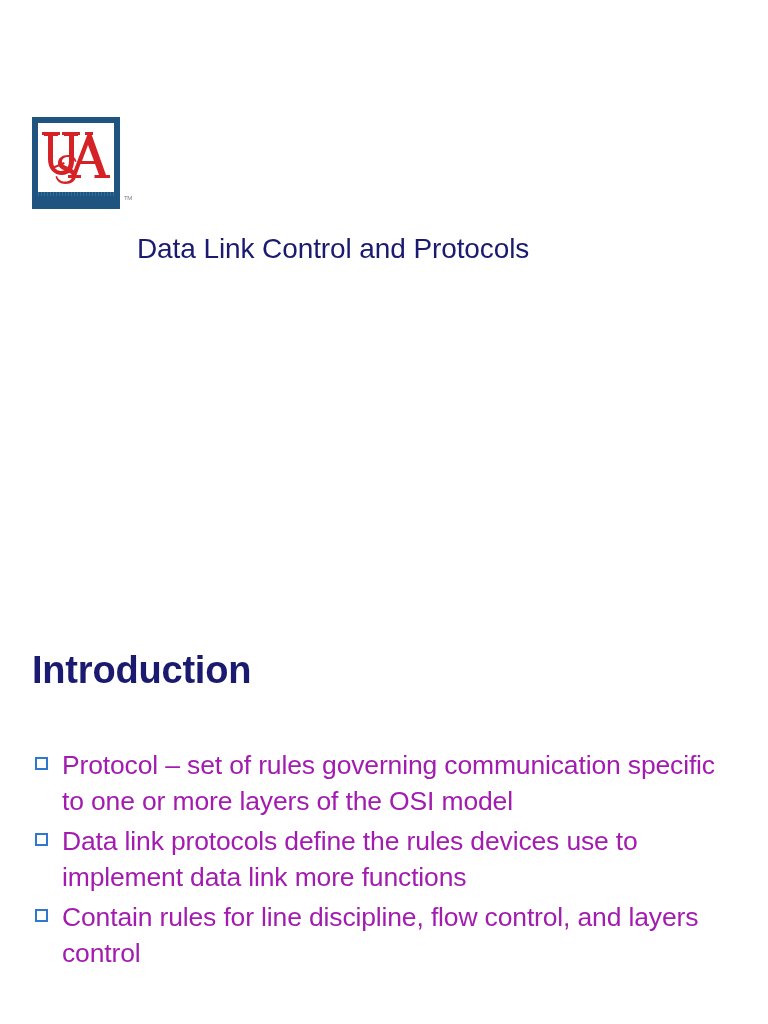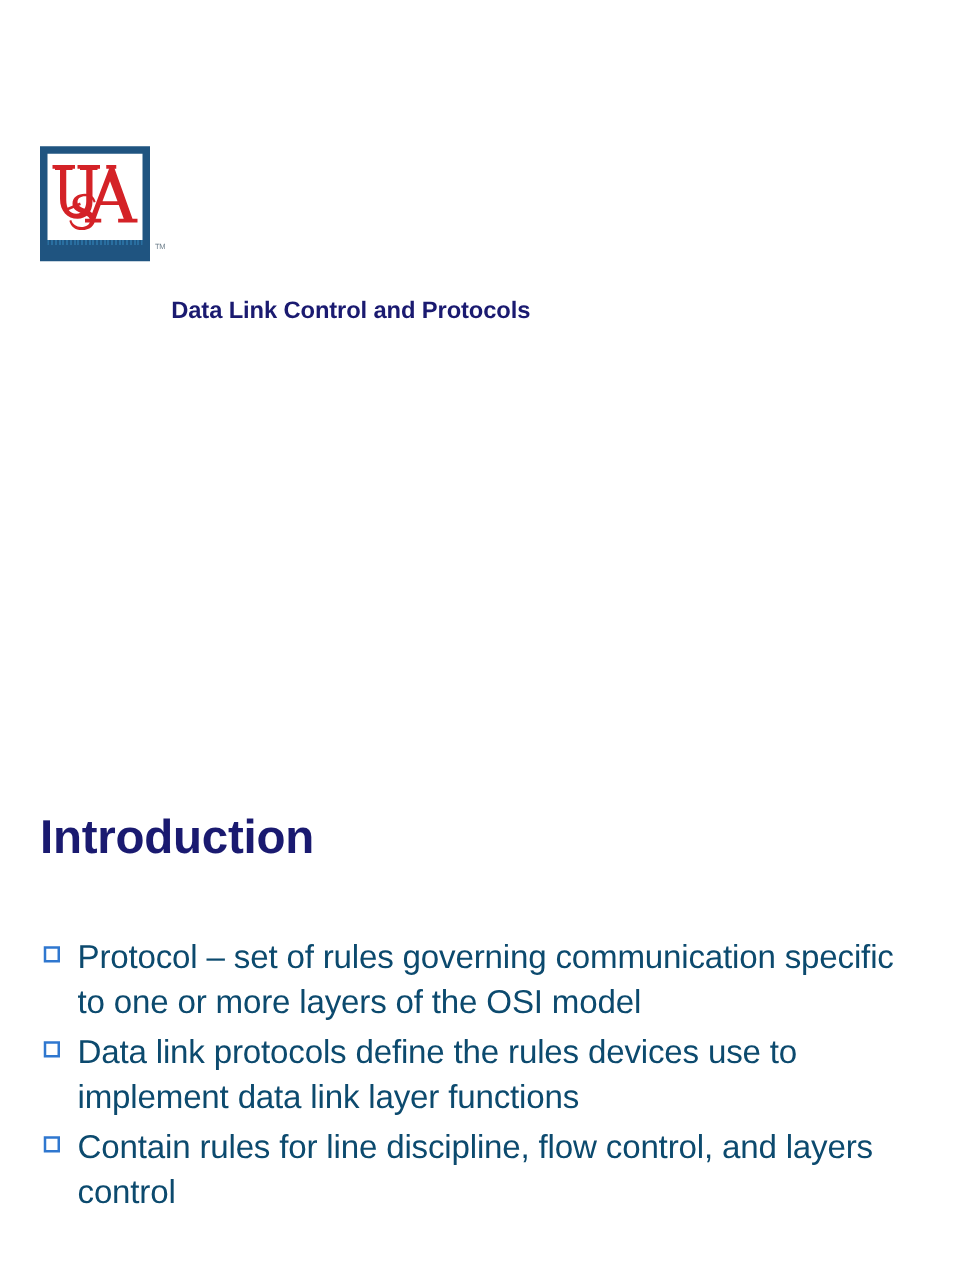--- a/index.html
+++ b/index.html
@@ -75,23 +75,23 @@
     color: #6e7f8c;
     font-family: "Liberation Sans", sans-serif;
     letter-spacing: -0.3px;
   }
 
   
   .slide-title {
     position: absolute;
     left: 137px;
     top: 232px;
-    font-size: 19px;
+    font-size: 28px;
     line-height: 34px;
-    font-weight: bold;
+    font-weight: normal;
     color: #1a1a70;
     letter-spacing: -0.1px;
     white-space: nowrap;
   }
 
   
   .section-heading {
     position: absolute;
     left: 32px;
     top: 646px;
@@ -109,21 +109,21 @@
     left: 33px;
     top: 748px;
     width: 710px;
   }
   .bullet-item {
     position: relative;
     padding-left: 29px;
     margin-bottom: 5px;
     font-size: 26.5px;
     line-height: 35.5px;
-    color: #0c4a6e;
+    color: #a21caf;
     letter-spacing: -0.15px;
   }
   .bullet-marker {
     position: absolute;
     left: 2px;
     top: 9px;
     width: 13px;
     height: 13px;
     border: 2px solid #2f77cf;
     box-sizing: border-box;
@@ -170,21 +170,21 @@
 
   <div class="bullet-list">
 
     <div class="bullet-item">
       <span class="bullet-marker"></span>
       <span class="bullet-text">Protocol – set of rules governing communication specific to one or more layers of the OSI model</span>
     </div>
 
     <div class="bullet-item">
       <span class="bullet-marker"></span>
-      <span class="bullet-text">Data link protocols define the rules devices use to implement data link layer functions</span>
+      <span class="bullet-text">Data link protocols define the rules devices use to implement data link more functions</span>
     </div>
 
     <div class="bullet-item">
       <span class="bullet-marker"></span>
       <span class="bullet-text">Contain rules for line discipline, flow control, and layers control</span>
     </div>
 
   </div>
 
 </div>

